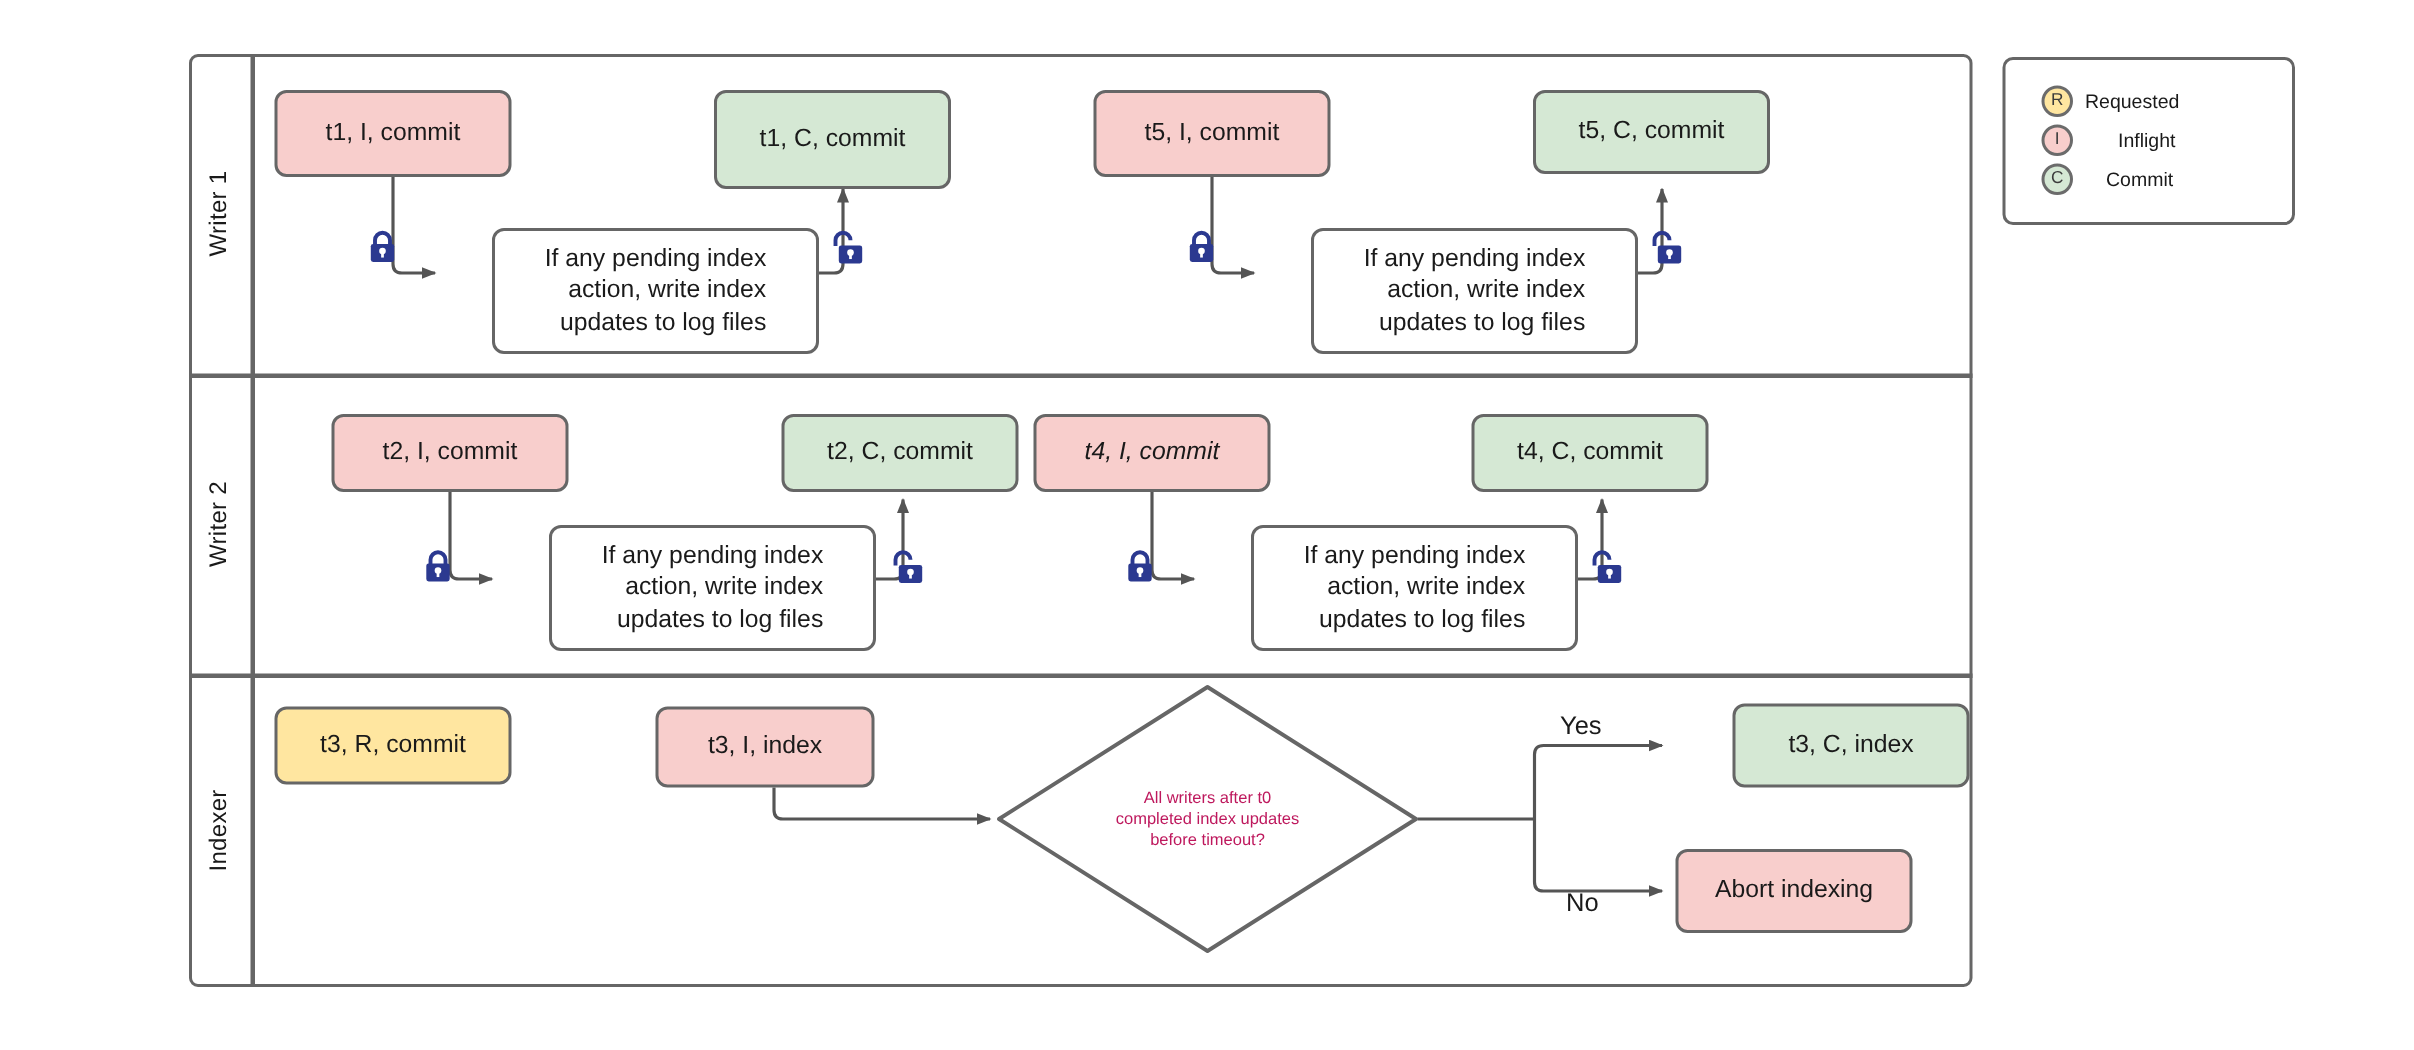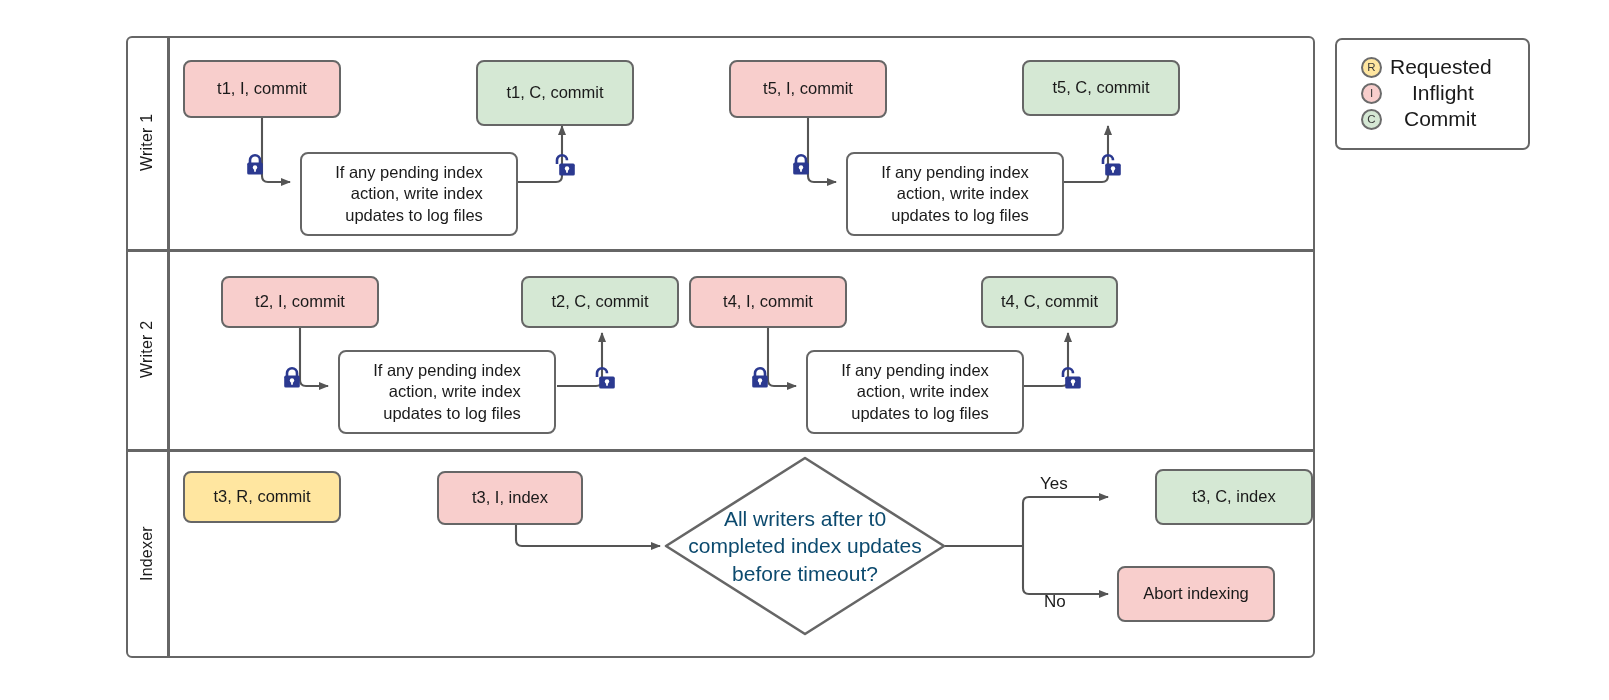--- a/index.html
+++ b/index.html
@@ -13,48 +13,48 @@
   .lane-label{position:absolute;display:flex;align-items:center;justify-content:center;
     writing-mode:vertical-rl;transform:rotate(180deg);font-size:16px;color:#1a1a1a;letter-spacing:.2px;}
 
   
   .node{position:absolute;box-sizing:border-box;border:2.5px solid #666666;border-radius:8px;
     display:flex;align-items:center;justify-content:center;text-align:center;
     font-size:16.5px;color:#1a1a1a;line-height:1.28;padding:2px 6px;}
   .n-pink{background:#f8cecc;}
   .n-green{background:#d5e8d4;}
   .n-yellow{background:#ffe6a0;}
-  .n-white{background:#ffffff;}
+  .n-white{background:#ffffff;margin-left:28px;}
   .node .txt{white-space:pre-line;text-align:right;}
 
   
   .diamond-wrap{position:absolute;}
   .diamond-wrap svg{position:absolute;left:0;top:0;}
   .diamond-text{position:absolute;left:0;top:0;width:100%;height:100%;
     display:flex;align-items:center;justify-content:center;text-align:center;
-    font-size:21px;color:#0c4a6e;line-height:1.3;white-space:pre-line;}
+    font-size:11px;color:#be185d;line-height:1.3;white-space:pre-line;}
 
   
   #wires{position:absolute;left:0;top:0;width:1609px;height:700px;pointer-events:none;}
 
   
   .edge-lbl{position:absolute;font-size:17px;color:#1a1a1a;}
 
   
   .lock{position:absolute;}
 
   
   .legend{position:absolute;box-sizing:border-box;border:2.5px solid #666666;border-radius:7px;background:#ffffff;}
   .legend-row{position:absolute;display:flex;align-items:center;}
   .badge{width:21px;height:21px;border-radius:50%;border:2px solid #6b6b6b;box-sizing:border-box;
     display:flex;align-items:center;justify-content:center;font-size:11.5px;color:#3b3b3b;}
   .b-yellow{background:#ffe6a0;}
   .b-pink{background:#f8cecc;}
   .b-green{background:#d5e8d4;}
-  .legend-txt{margin-left:8px;font-size:21px;color:#1a1a1a;}
+  .legend-txt{margin-left:8px;font-size:13px;color:#1a1a1a;}
 </style>
 </head>
 <body>
 
 <div id="stage">
 
   <div class="frame" style="left:126px;top:36px;width:1189px;height:622px;"></div>
 
   <div class="lane-div" style="left:126px;top:249px;width:1189px;"></div>
   <div class="lane-div" style="left:126px;top:449px;width:1189px;"></div>
@@ -128,24 +128,24 @@
   </div>
   <div class="node n-green" style="left:521px;top:276px;width:158px;height:52px;">
     <span class="txt">t2, C, commit</span>
   </div>
   <div class="node n-white" style="left:338px;top:350px;width:218px;height:84px;">
     <span class="txt">If any pending index
 action, write index
 updates to log files</span>
   </div>
 
-  <div class="node n-pink" style="left:689px;top:276px;width:158px;height:52px;">
+  <div class="node n-pink" style="left:689px;top:276px;width:158px;height:52px;font-style:italic;">
     <span class="txt">t4, I, commit</span>
   </div>
-  <div class="node n-green" style="left:981px;top:276px;width:137px;height:52px;">
+  <div class="node n-green" style="left:981px;top:276px;width:158px;height:52px;">
     <span class="txt">t4, C, commit</span>
   </div>
   <div class="node n-white" style="left:806px;top:350px;width:218px;height:84px;">
     <span class="txt">If any pending index
 action, write index
 updates to log files</span>
   </div>
 
   <div class="node n-yellow" style="left:183px;top:471px;width:158px;height:52px;">
     <span class="txt">t3, R, commit</span>

